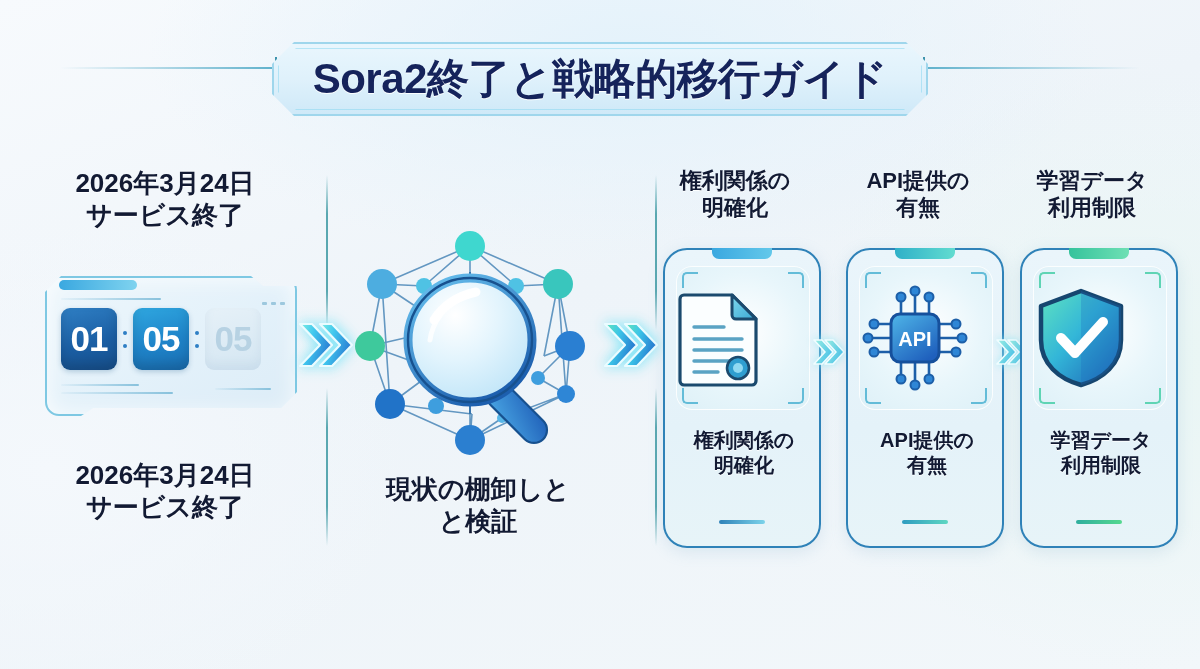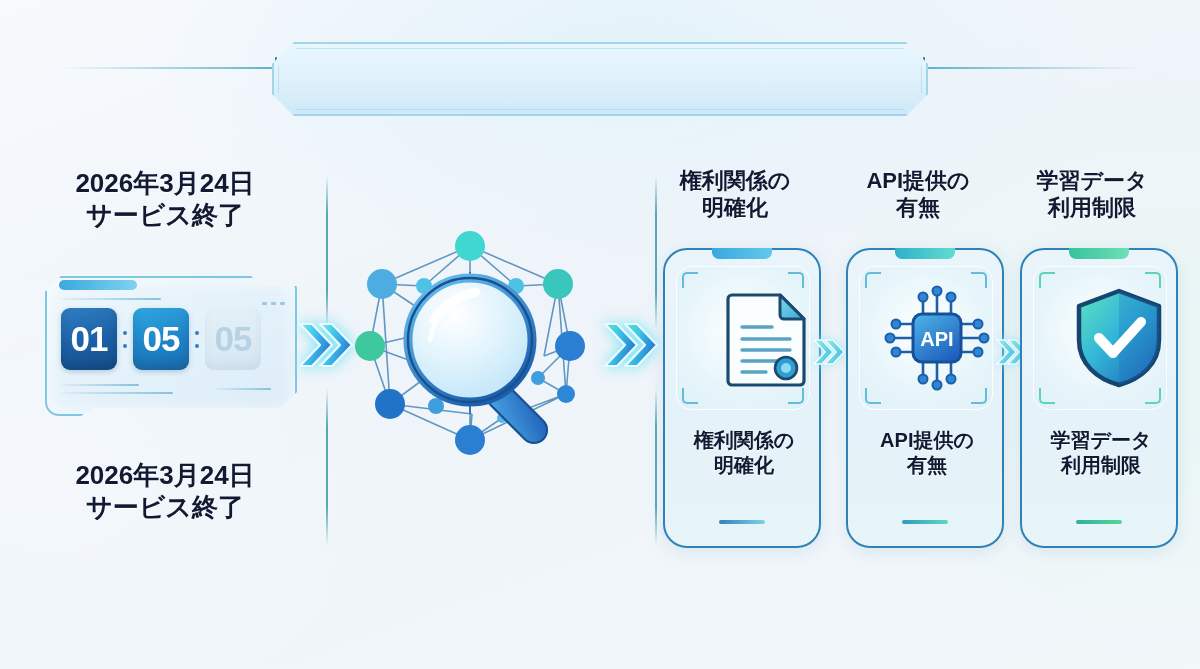--- a/index.html
+++ b/index.html
@@ -158,21 +158,21 @@
     background:radial-gradient(circle at 50% 45%, #ffffff 0%, #e8f6fb 55%, #ddf0f7 100%);
     box-shadow:inset 0 0 0 1px rgba(255,255,255,.85);
   }
   .brk{ position:absolute; width:16px; height:16px; border-style:solid; border-color:#63bcd8; border-width:0; }
   .brk.tl{ left:6px; top:6px; border-left-width:2px; border-top-width:2px; border-top-left-radius:5px; }
   .brk.tr{ right:6px; top:6px; border-right-width:2px; border-top-width:2px; border-top-right-radius:5px; }
   .brk.bl{ left:6px; bottom:6px; border-left-width:2px; border-bottom-width:2px; border-bottom-left-radius:5px; }
   .brk.br{ right:6px; bottom:6px; border-right-width:2px; border-bottom-width:2px; border-bottom-right-radius:5px; }
   .card-glyph{
     position:absolute; left:0; top:0; width:134px; height:144px;
-    display:flex; align-items:center; justify-content:flex-end;
+    display:flex; align-items:center; justify-content:flex-start;
   }
   .card-label{
     position:absolute; left:4px; top:178px; width:150px;
     text-align:center; font-weight:bold; font-size:20px; line-height:1.25;
     color:#121a33; white-space:pre-line;
     text-shadow:0 1px 0 rgba(255,255,255,.8);
   }
   .card-bar{
     position:absolute; left:50%; bottom:22px; transform:translateX(-50%);
     width:46px; height:4px; border-radius:2px;
@@ -188,20 +188,21 @@
 
 <div id="stage">
 
   <div class="title-wrap">
     <div class="tl-line left"></div>
     <div class="tl-tick left"></div>
     <div class="tl-line right"></div>
     <div class="tl-tick right"></div>
     <div class="title-banner"></div>
     <div class="title-inner"></div>
+    <div class="title-text">Sora2終了と戦略的移行ガイド</div>
   </div>
 
   <div class="vdiv" style="left:326px; top:175px; height:155px;"></div>
   <div class="vdiv" style="left:326px; top:388px; height:158px;"></div>
   <div class="vdiv" style="left:655px; top:175px; height:155px;"></div>
   <div class="vdiv" style="left:655px; top:388px; height:158px;"></div>
 
   <div class="head" style="left:30px; top:168px; width:270px; font-size:26px;">2026年3月24日
 サービス終了</div>
 
@@ -297,20 +298,22 @@
       <circle cx="186" cy="150" r="7" fill="#3e9ede"></circle>
       <circle cx="150" cy="190" r="5" fill="#58b7e8"></circle>
       <rect x="152" y="148" width="26" height="74" rx="13" transform="rotate(-45 165 185)" fill="url(#hdl)" stroke="#17518f" stroke-width="2.2"></rect>
       <circle cx="118" cy="112" r="62" fill="url(#lens)" stroke="url(#rim)" stroke-width="9"></circle>
       <circle cx="118" cy="112" r="62" fill="none" stroke="#17518f" stroke-width="2.4"></circle>
       <path d="M82 92 Q96 70 124 64" stroke="#ffffff" stroke-width="9" fill="none" stroke-linecap="round" opacity="0.95"></path>
       <path d="M78 112 Q80 98 88 88" stroke="#ffffff" stroke-width="5" fill="none" stroke-linecap="round" opacity="0.8"></path>
     </svg>
   </div>
 
+  <div class="head" style="left:338px; top:474px; width:280px; font-size:26px;">現状の棚卸しと
+と検証</div>
 
   <div class="bigarrow" style="left:603px; top:318px;">
     <svg viewBox="0 0 56 54">
       <defs>
         <linearGradient id="ga2" x1="0" y1="0" x2="1" y2="0.4">
           <stop offset="0" stop-color="#63e6b8"></stop>
             <stop offset="0.45" stop-color="#3cc6e8"></stop>
           <stop offset="1" stop-color="#2779d0"></stop>
         </linearGradient>
       </defs>

